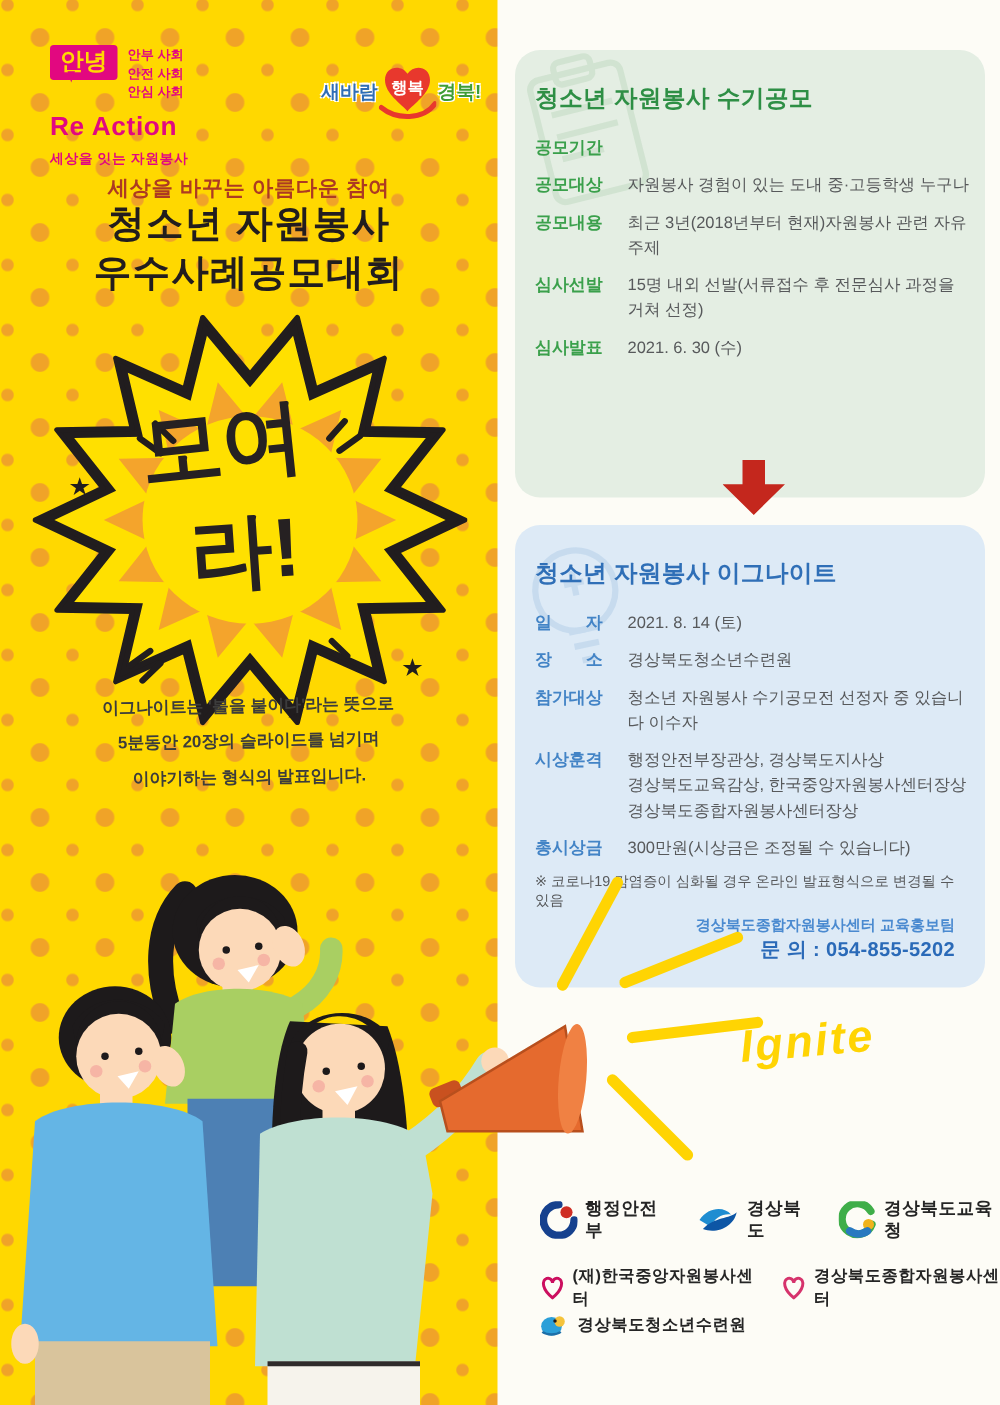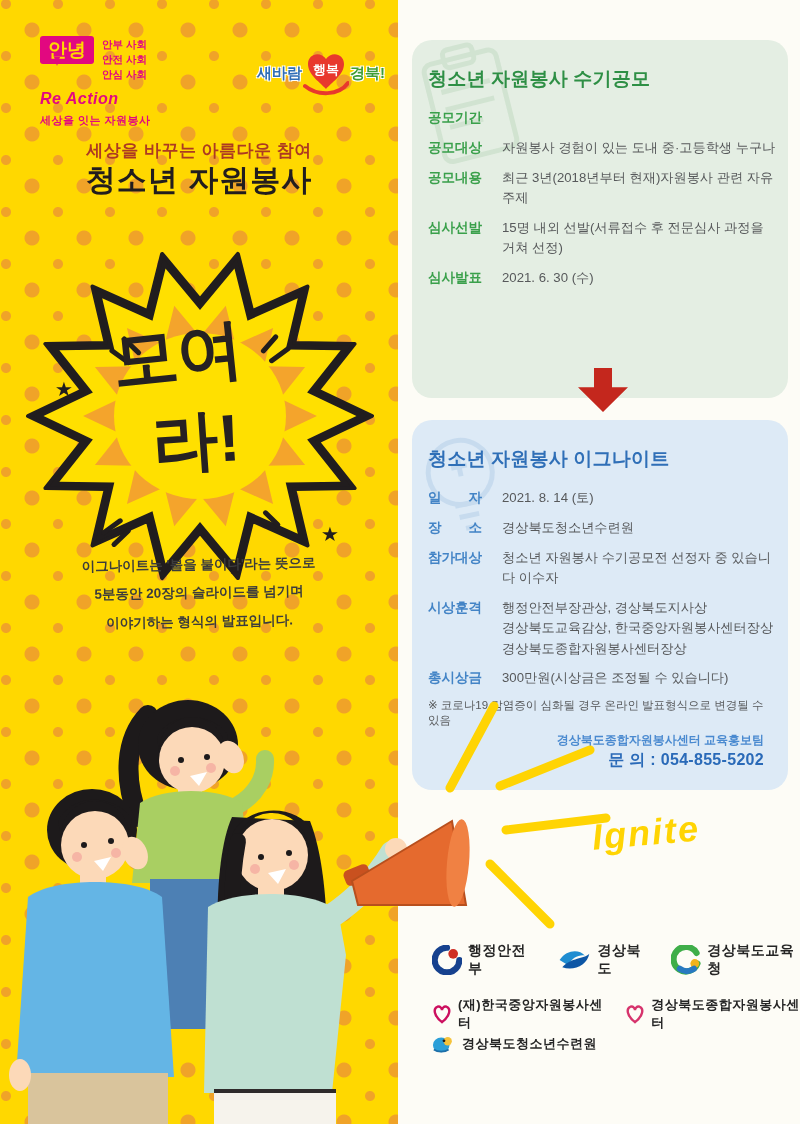--- a/index.html
+++ b/index.html
@@ -21,21 +21,21 @@
   .reaction-top{display:flex;align-items:flex-start;}
   .reaction-bubble{
     background:#e20880;color:#ffd800;font-weight:900;font-size:19px;
     padding:4px 8px 5px;border-radius:3px;position:relative;line-height:1;
   }
   .reaction-bubble:after{
     content:"";position:absolute;left:14px;bottom:-8px;
     border:6px solid transparent;border-top:9px solid #e20880;border-left-width:3px;border-right-width:3px;
   }
   .reaction-sides{margin-left:8px;color:#e20880;font-weight:700;font-size:10.5px;line-height:1.45;margin-top:1px;}
-  .reaction-brand{color:#e20880;font-weight:900;font-size:16px;letter-spacing:0.5px;margin-top:7px;font-style:italic;}
+  .reaction-brand{color:#e20880;font-weight:900;font-size:21px;letter-spacing:0.5px;margin-top:7px;}
   .reaction-tagline{color:#e20880;font-weight:800;font-size:11px;margin-top:5px;letter-spacing:0.5px;}
   .gb-logo{position:absolute;left:257px;top:50px;display:flex;align-items:center;}
   .gb-w{font-size:15px;font-weight:900;
     text-shadow:1px 1px 0 #fff,-1px 1px 0 #fff,1px -1px 0 #fff,-1px -1px 0 #fff;}
   .gb-w1{color:#2f6eb6;}
   .gb-w3{color:#3e9d36;}
   .gb-heart{position:relative;width:46px;height:46px;margin:0 1px;}
   .gb-heart svg{position:absolute;left:0;top:0;}
   .gb-heart-txt{position:absolute;left:0;top:11px;width:46px;text-align:center;color:#fff;font-weight:900;font-size:13px;}
   .subtitle{position:absolute;left:0;top:139px;width:398px;text-align:center;
@@ -74,21 +74,21 @@
   .contact-line{position:absolute;left:0;top:330px;width:352px;text-align:right;
     color:#2a6ab8;font-size:16px;font-weight:900;letter-spacing:0.3px;}
   .down-arrow{position:absolute;left:578px;top:368px;width:50px;height:44px;background:#c4271d;
     -webkit-clip-path:polygon(32% 0,68% 0,68% 44%,100% 44%,50% 100%,0 44%,32% 44%);
     clip-path:polygon(32% 0,68% 0,68% 44%,100% 44%,50% 100%,0 44%,32% 44%);}
   .rays{position:absolute;left:428px;top:688px;width:260px;height:250px;z-index:4;}
   .ignite-script{position:absolute;left:592px;top:812px;z-index:4;
     color:#ffd403;font-size:36px;font-weight:700;font-style:italic;transform:rotate(-5deg);
     letter-spacing:2px;}
   
-  .logo-row{position:absolute;display:flex;align-items:center;}
+  .logo-row{position:absolute;display:flex;align-items:center;margin-top:16px;}
   .logo-row1{left:432px;top:942px;}
   .logo-row2{left:432px;top:996px;}
   .logo-row3{left:432px;top:1034px;}
   .logo-item{display:flex;align-items:center;margin-right:22px;}
   .logo-item:last-child{margin-right:0;}
   .logo-item .licon{margin-right:6px;display:flex;align-items:center;}
   .logo-item .ltxt{font-size:14px;font-weight:800;color:#252525;letter-spacing:0.5px;}
   .logo-row2 .ltxt,.logo-row3 .ltxt{font-size:13px;}
 </style>
 </head>
@@ -117,20 +117,21 @@
         <path d="M2 36 C14 46 36 46 45 33" stroke="#e8382d" stroke-width="4" fill="none" stroke-linecap="round"></path>
       </svg>
       <span class="gb-heart-txt">행복</span>
     </span>
     <span class="gb-w gb-w3">경북!</span>
   </div>
 
   <div class="subtitle">세상을 바꾸는 아름다운 참여</div>
   <div class="main-title">
     <div>청소년 자원봉사</div>
+    <div>우수사례공모대회</div>
   </div>
 
   <div class="burst">
     <svg width="348" height="336" viewBox="0 0 340 340" preserveAspectRatio="none">
       <polygon points="338,170 285,196 321,243 262,244 275,301 221,276 207,334 170,288 133,334 119,276 65,301 78,244 19,243 55,196 2,170 55,144 19,97 78,96 65,39 119,64 133,6 170,52 207,6 221,64 275,39 262,96 321,97 285,144" fill="#211d1e" stroke="#211d1e" stroke-width="4" stroke-linejoin="round"></polygon>
       <polygon points="338,170 285,196 321,243 262,244 275,301 221,276 207,334 170,288 133,334 119,276 65,301 78,244 19,243 55,196 2,170 55,144 19,97 78,96 65,39 119,64 133,6 170,52 207,6 221,64 275,39 262,96 321,97 285,144" fill="#ffe000" transform="translate(15.3,15.3) scale(0.91)"></polygon>
       <polygon points="338,170 285,196 321,243 262,244 275,301 221,276 207,334 170,288 133,334 119,276 65,301 78,244 19,243 55,196 2,170 55,144 19,97 78,96 65,39 119,64 133,6 170,52 207,6 221,64 275,39 262,96 321,97 285,144" fill="#f4a42c" transform="translate(54.4,54.4) scale(0.68)"></polygon>
       <circle cx="170" cy="170" r="84" fill="#ffe000"></circle>
       <g stroke="#211d1e" stroke-width="5" stroke-linecap="round">
         <path d="M96 92 L110 106"></path>

